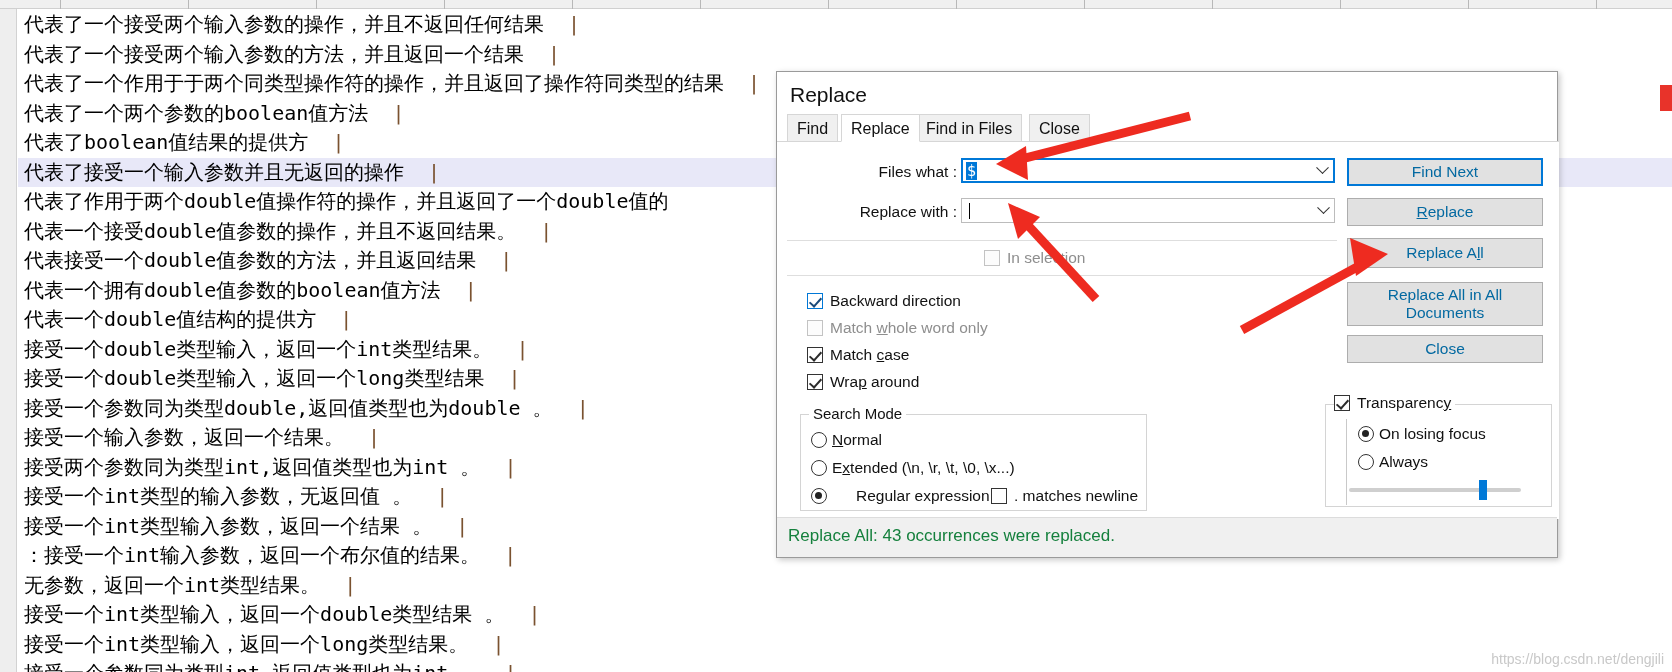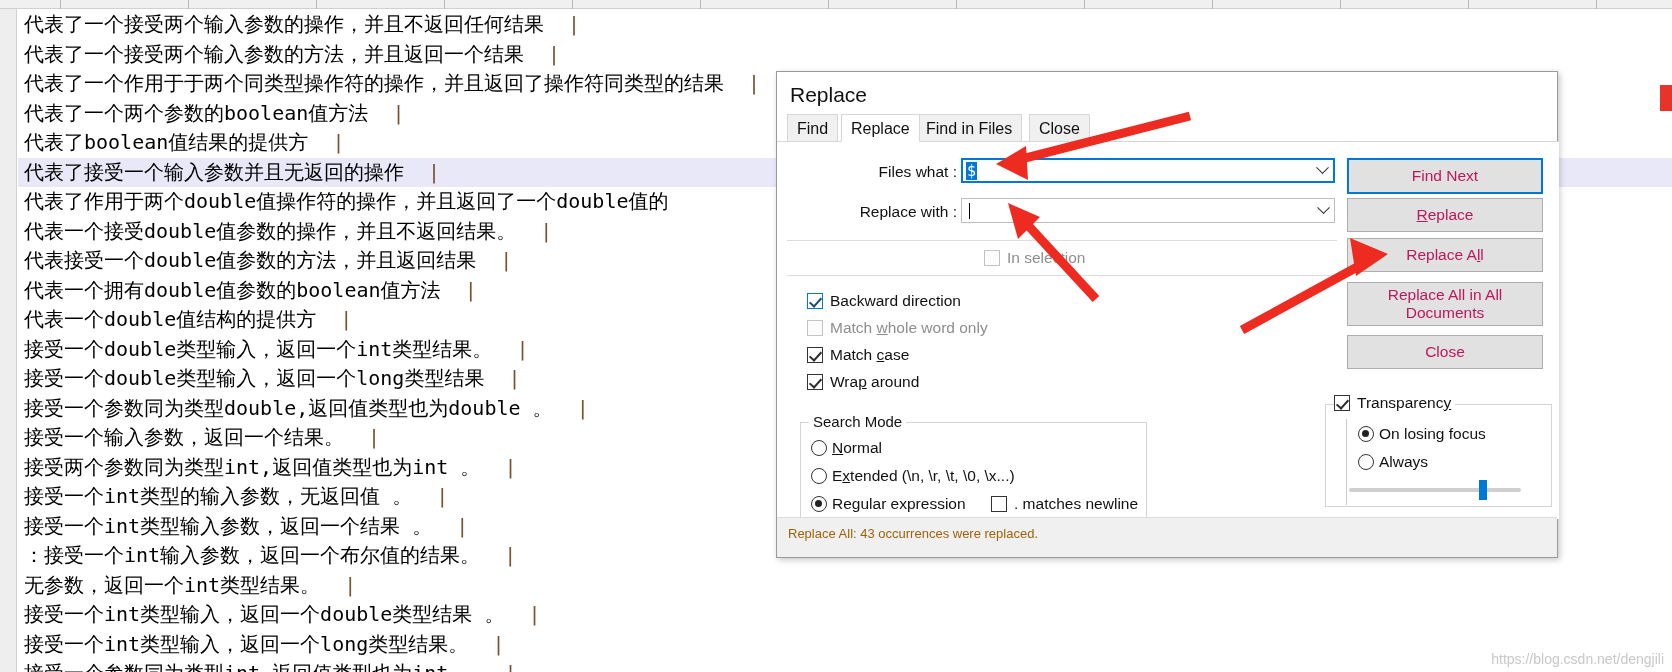--- a/index.html
+++ b/index.html
@@ -183,28 +183,28 @@
     vertical-align: -3px;
     margin-left: 4px;
   }
 
   
   .btn {
     position: absolute;
     background: #e1e1e1;
     border: 1px solid #adadad;
     font-size: 15.5px;
-    color: #be185d;
+    color: #0369a1;
     display: flex;
     align-items: center;
     justify-content: center;
     text-align: left;
     cursor: default;
     line-height: 1.15;
-    padding: 16px 4px;
+    padding: 8px 4px;
   }
   .btn.focused { border: 2px solid #0078d7; }
   .btn u { text-decoration: underline; }
 
   
   .chk-row {
     position: absolute;
     display: flex;
     align-items: center;
     font-size: 15.5px;
@@ -300,22 +300,22 @@
   #statusbar {
     position: absolute;
     left: 0; bottom: 0;
     width: 780px; height: 40px;
     background: #f0f0f0;
     border-top: 1px solid #dcdcdc;
   }
   #status-text {
     position: absolute;
     left: 11px; top: 8px;
-    font-size: 13px;
-    color: #a16207;
+    font-size: 17px;
+    color: #15803d;
     white-space: nowrap;
   }
 
   
   .arrow-svg {
     position: absolute;
     z-index: 20;
     pointer-events: none;
   }
 </style>
@@ -438,34 +438,34 @@
       <div class="chk-row" style="left:30px; top:204px;">
         <span class="cbox checked dark"></span>
         <span class="lbl">Match <u>c</u>ase</span>
       </div>
 
       <div class="chk-row" style="left:30px; top:231px;">
         <span class="cbox checked dark"></span>
         <span class="lbl">Wra<u>p</u> around</span>
       </div>
 
-      <div class="groupbox" style="left:23px; top:280px; width:347px; height:97px;text-decoration:underline;">
+      <div class="groupbox" style="left:23px; top:272px; width:347px; height:97px;text-decoration:underline;">
         <span class="gtitle">Search Mode</span>
 
         <div class="chk-row" style="left:10px; top:16px;">
           <span class="rad"></span>
           <span class="lbl"><u>N</u>ormal</span>
         </div>
 
         <div class="chk-row" style="left:10px; top:44px;">
           <span class="rad"></span>
           <span class="lbl">E<u>x</u>tended (\n, \r, \t, \0, \x...)</span>
         </div>
 
-        <div class="chk-row" style="left:10px; top:72px;">
+        <div class="chk-row" style="left:10px; top:72px;gap:24px;">
           <span class="rad sel"></span>
           <span class="lbl">Re<u>g</u>ular expression</span>
         </div>
 
         <div class="chk-row" style="left:190px; top:72px;">
           <span class="cbox"></span>
           <span class="lbl">. matches newline</span>
         </div>
       </div>
 

